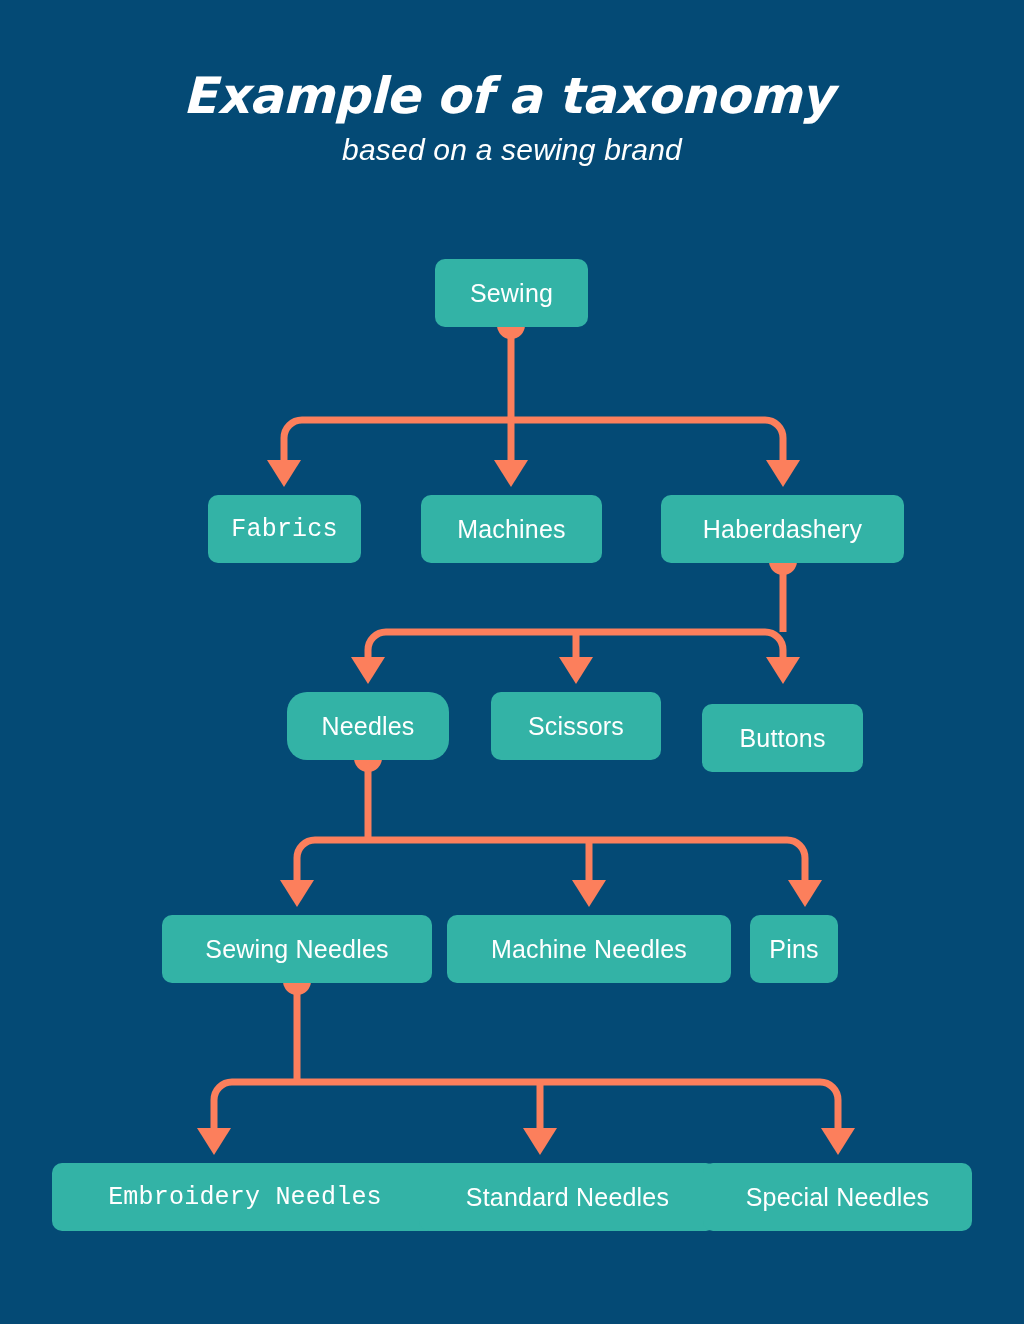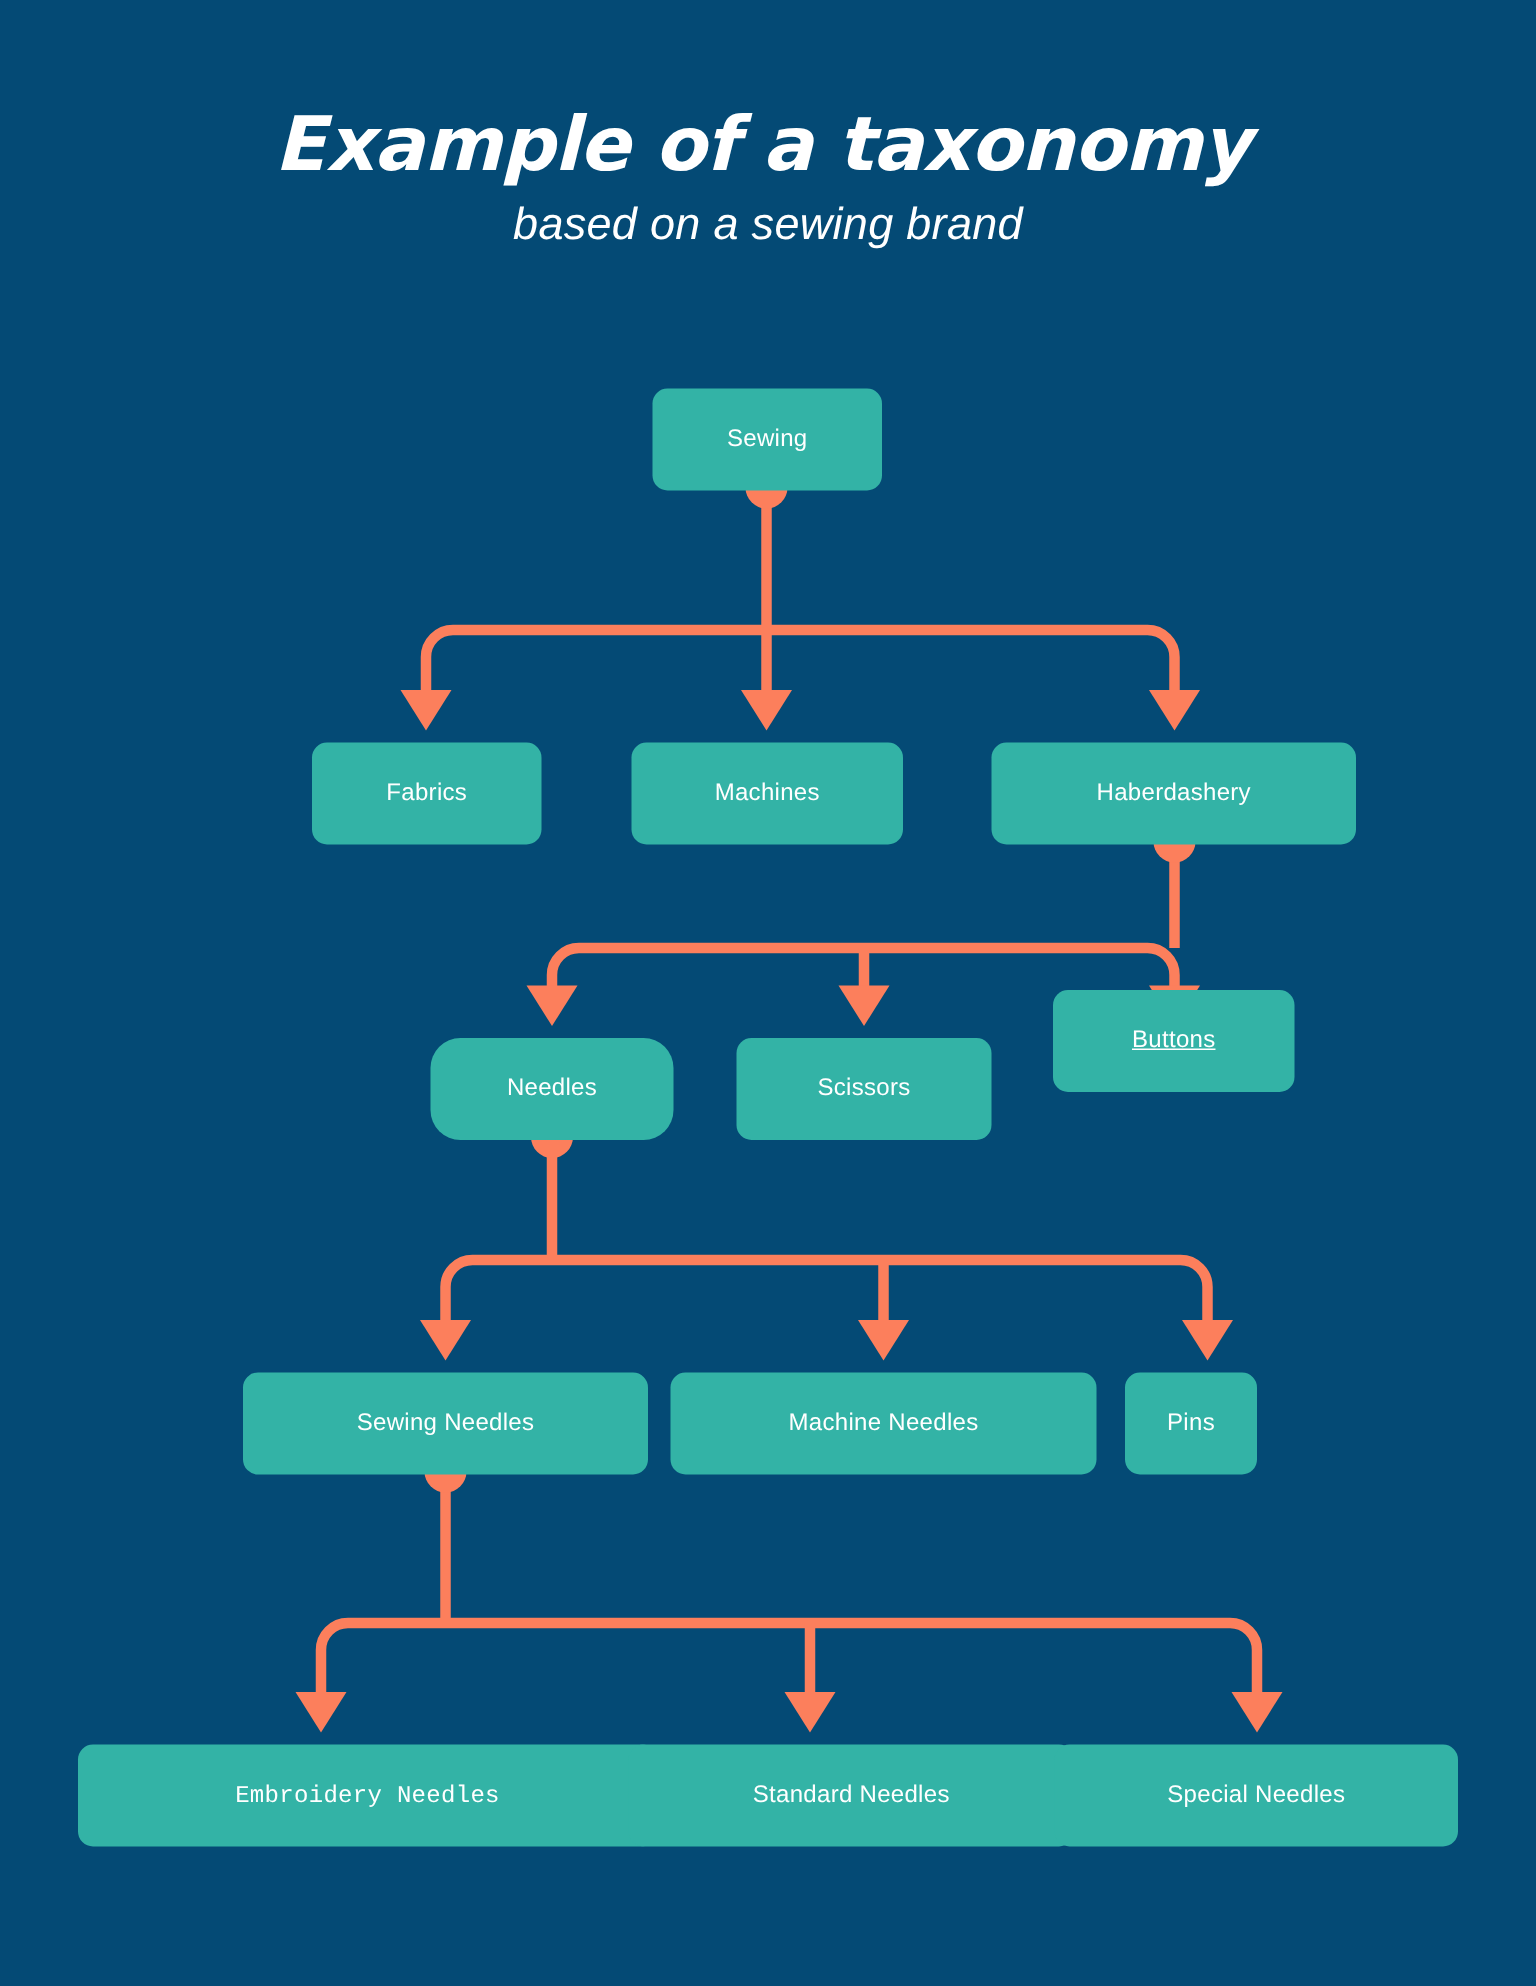--- a/index.html
+++ b/index.html
@@ -64,21 +64,21 @@
   .node {
     position: absolute;
     background: #33b3a6;
     border-radius: 10px;
     color: #ffffff;
     display: flex;
     align-items: center;
     justify-content: center;
     box-sizing: border-box;
     font-family: "Liberation Sans", sans-serif;
-    font-size: 16px;
+    font-size: 25px;
     font-weight: 400;
     letter-spacing: 0.2px;
     white-space: nowrap;
     z-index: 3;
   }
   .node-label {
     pointer-events: none;
   }
 </style>
 </head>
@@ -127,36 +127,36 @@
       <polygon points="523,1128 557,1128 540,1155" fill="#fc7f5c"></polygon>
       <path d="M 838 1100 L 838 1130" fill="none" stroke="#fc7f5c" stroke-width="7" stroke-linecap="butt" stroke-linejoin="round"></path>
       <polygon points="821,1128 855,1128 838,1155" fill="#fc7f5c"></polygon>
       <circle cx="297" cy="981" r="14" fill="#fc7f5c"></circle>
     </svg>
 
   <div id="node-layer">
       <div class="node" style="left: 435px; top: 259px; width: 153px; height: 68px; background: rgb(51, 179, 166);">
         <span class="node-label">Sewing</span>
       </div>
-      <div class="node" style="left: 208px; top: 495px; width: 153px; height: 68px; background: rgb(51, 179, 166);">
+      <div class="node" style="left: 208px; top: 495px; width: 153px; height: 68px; background: rgb(51, 179, 166); font-family: Liberation Mono, monospace;">
         <span class="node-label">Fabrics</span>
       </div>
       <div class="node" style="left: 421px; top: 495px; width: 181px; height: 68px; background: rgb(51, 179, 166);">
         <span class="node-label">Machines</span>
       </div>
       <div class="node" style="left: 661px; top: 495px; width: 243px; height: 68px; background: rgb(51, 179, 166);">
         <span class="node-label">Haberdashery</span>
       </div>
       <div class="node" style="left: 287px; top: 692px; width: 162px; height: 68px; background: rgb(51, 179, 166); border-radius: 20px;">
         <span class="node-label">Needles</span>
       </div>
       <div class="node" style="left: 491px; top: 692px; width: 170px; height: 68px; background: rgb(51, 179, 166);">
         <span class="node-label">Scissors</span>
       </div>
-      <div class="node" style="left: 702px; top: 660px; width: 161px; height: 68px; background: rgb(51, 179, 166); text-decoration: underline;">
+      <div class="node" style="left: 702px; top: 704px; width: 161px; height: 68px; background: rgb(51, 179, 166);">
         <span class="node-label">Buttons</span>
       </div>
       <div class="node" style="left: 162px; top: 915px; width: 270px; height: 68px; background: rgb(51, 179, 166);">
         <span class="node-label">Sewing Needles</span>
       </div>
       <div class="node" style="left: 447px; top: 915px; width: 284px; height: 68px; background: rgb(51, 179, 166);">
         <span class="node-label">Machine Needles</span>
       </div>
       <div class="node" style="left: 750px; top: 915px; width: 88px; height: 68px; background: rgb(51, 179, 166);">
         <span class="node-label">Pins</span>

